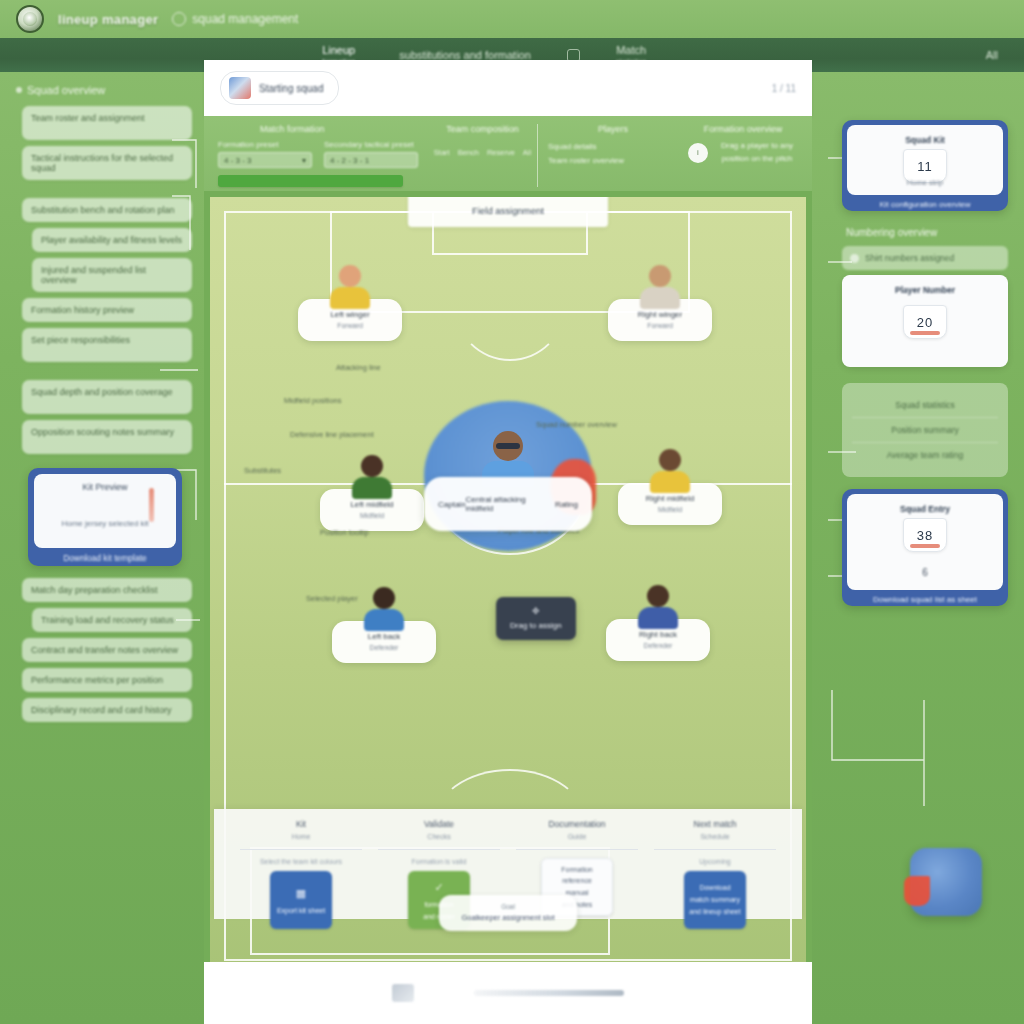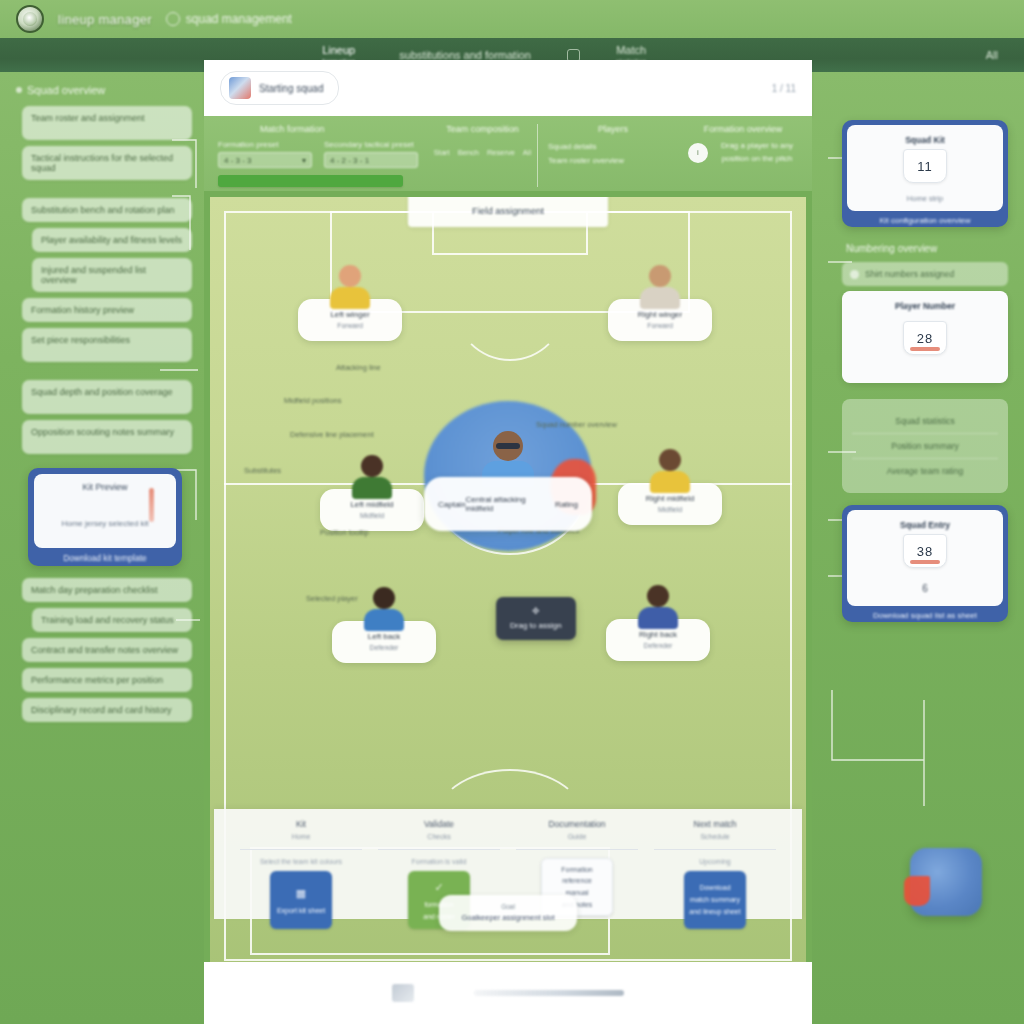--- a/index.html
+++ b/index.html
@@ -31,20 +31,21 @@
   }
   .crest::after {
     content: ""; position: absolute; inset: 5px;
     border-radius: 50%;
     background: radial-gradient(circle at 45% 40%, #ffffff 0%, #b9cdae 60%, #55783f 100%);
   }
   .brand-name {
     color: #f4f8f1; font-size: 13px; letter-spacing: .3px;
     text-shadow: 0 1px 2px rgba(40,70,30,.45);
     filter: blur(0.9px);
+    font-weight: bold;
   }
   .brand-sub {
     color: #eef4ea; font-size: 12px; display: flex; align-items: flex-end; gap: 6px;
     filter: blur(0.9px);
   }
   .sub-ico {
     width: 14px; height: 14px; border-radius: 50%;
     border: 1.5px solid #eef4ea; opacity: .85;
   }
 
@@ -128,21 +129,21 @@
   .sidebar-right {
     position: absolute; right: 0; top: 120px; width: 194px; bottom: 0;
     padding: 0 16px 0 12px;
   }
   .r-card {
     background: #3f62a8; border-radius: 10px; padding: 5px 5px 16px 5px;
     position: relative; box-shadow: 0 3px 8px rgba(30,50,20,.22);
     margin-bottom: 16px;
   }
   .r-card-inner {
-    background: #fafbfc; border-radius: 8px; height: 86px;
+    background: #fafbfc; border-radius: 8px; height: 70px;
     position: relative; overflow: hidden;
   }
   .r-card-title {
     position: absolute; top: 10px; left: 0; right: 0; text-align: center;
     font-size: 8.5px; color: #303f52; font-weight: bold; filter: blur(1.1px);
   }
   .r-badge {
     position: absolute; top: 24px; left: 50%; transform: translateX(-50%);
     width: 44px; height: 34px;
     background: #ffffff; border: 1px solid #e2e7ec;
@@ -561,21 +562,21 @@
     <div class="r-section-label">Numbering overview</div>
 
     <div class="r-row">
       <span class="rdot"></span>
       <span>Shirt numbers assigned</span>
     </div>
 
     <div class="r-card" style="background:#fafbfc;padding:0;box-shadow:0 2px 6px rgba(30,50,20,.16)">
       <div class="r-card-inner" style="height:92px">
         <div class="r-card-title">Player Number</div>
-        <div class="r-badge with-stripe" style="top:30px">28</div>
+        <div class="r-badge with-stripe" style="top:30px">20</div>
       </div>
     </div>
 
     <div class="r-panel">
       <div class="r-panel-line">Squad statistics</div>
       <div class="r-panel-line">Position summary</div>
       <div class="r-panel-line">Average team rating</div>
     </div>
 
     <div class="r-card">

